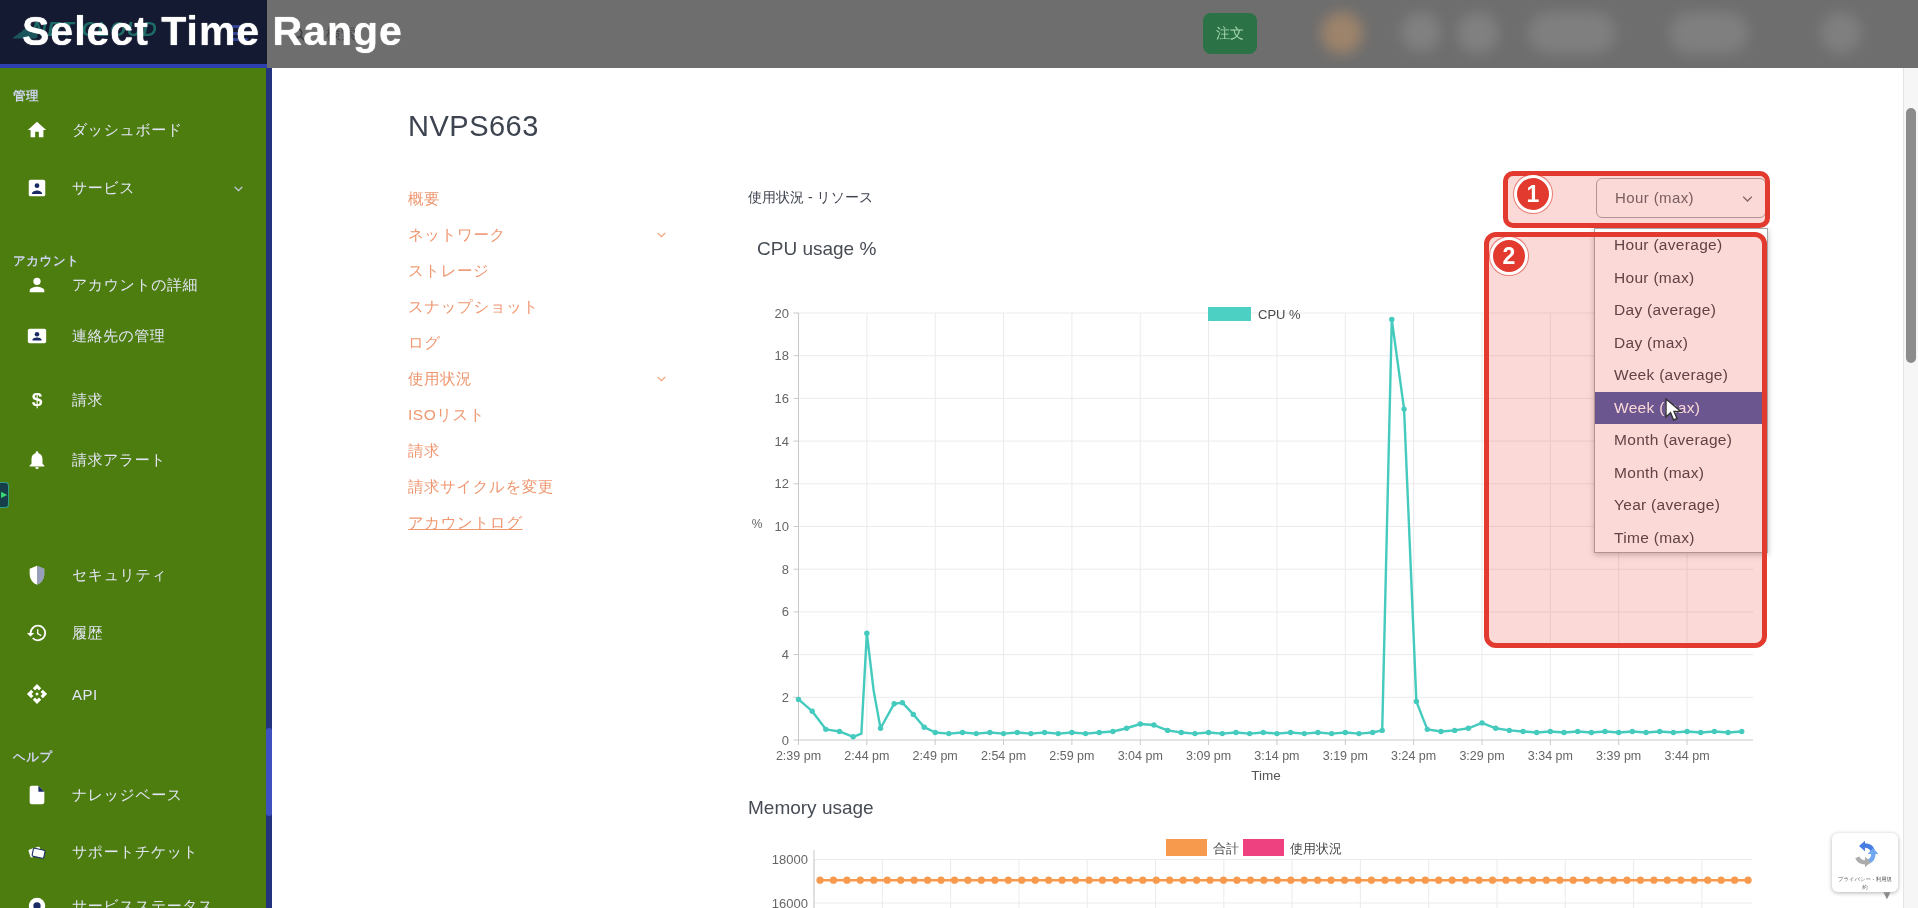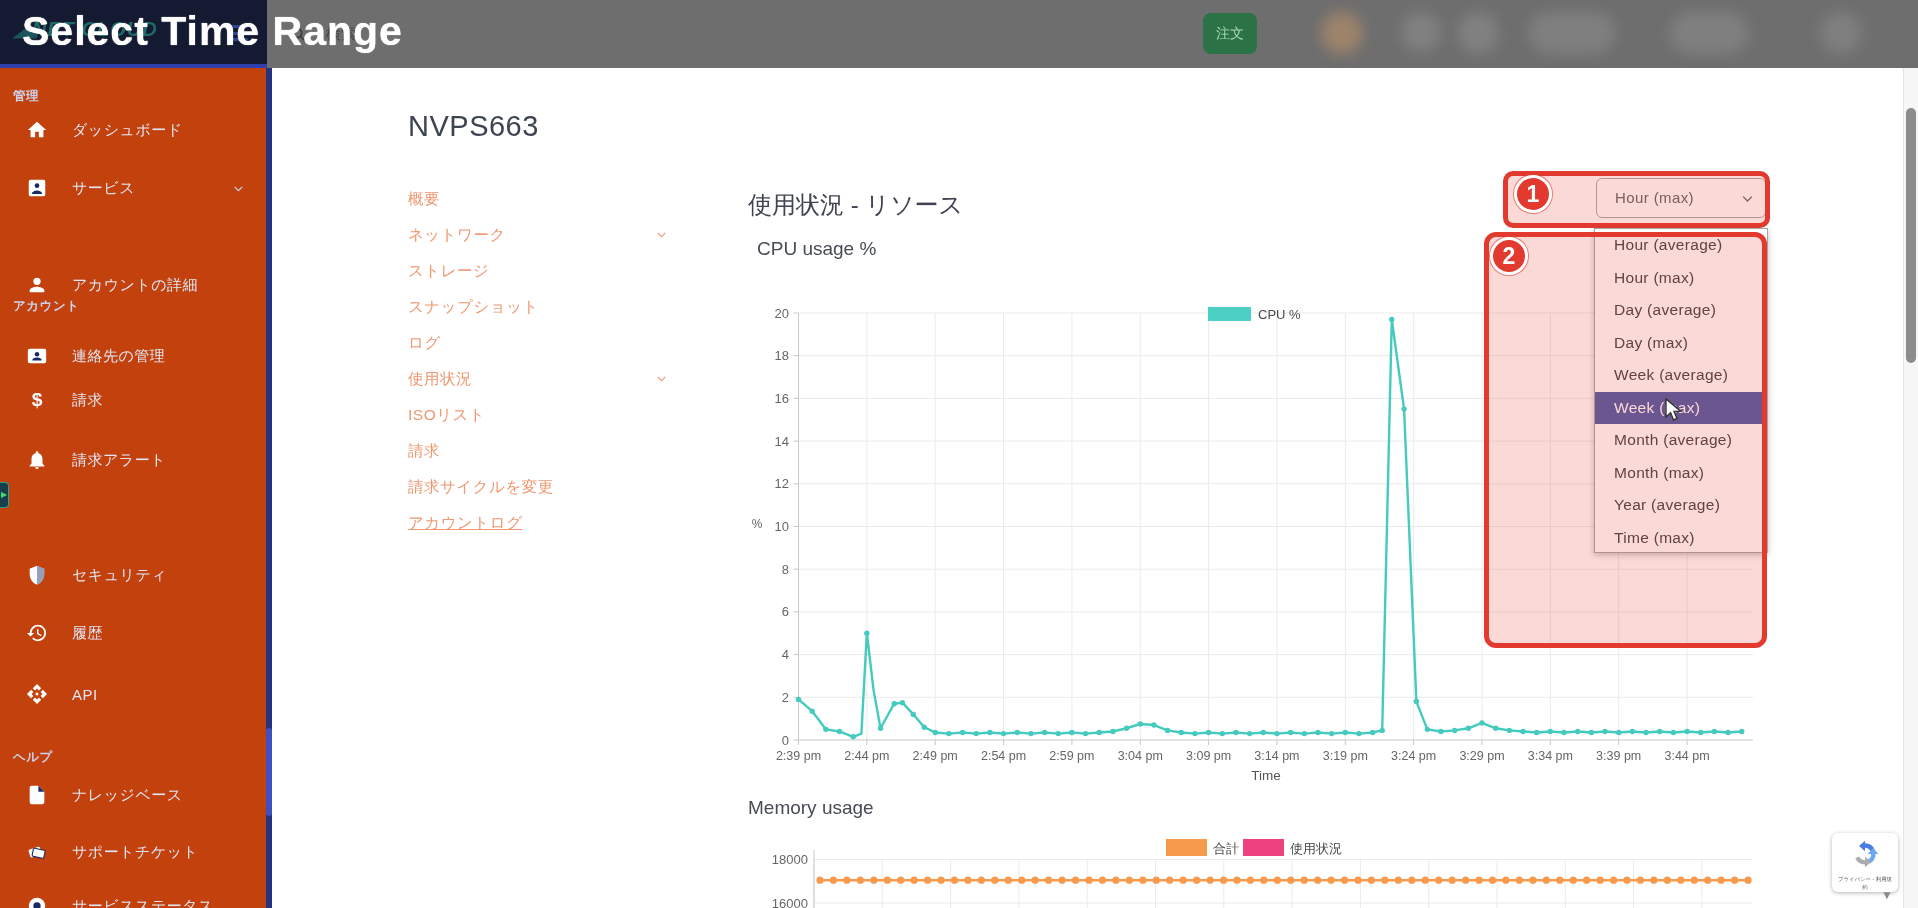--- a/index.html
+++ b/index.html
@@ -14,38 +14,38 @@
   #hamburger { position:absolute; left:228px; top:25px; width:20px; height:16px; opacity:.8; }
   #hamburger div { height:3px; background:#3a4da8; margin-bottom:3.5px; border-radius:2px; }
   #search-ghost { position:absolute; left:290px; top:20px; height:28px; color:#3c3f45; font-size:15px; display:flex; align-items:center; gap:19px; }
   #order-btn { position:absolute; left:1203px; top:13px; width:54px; height:41px; background:#2b7246; border-radius:8px;
     color:#a9d9b0; font-size:14px; text-align:center; line-height:41px; filter:blur(.4px); }
   .blob { position:absolute; top:12px; border-radius:50%; filter:blur(7px); }
   #banner-title { position:absolute; left:22px; top:0; height:66px; line-height:62px; color:#ffffff;
     font-size:41px; font-weight:800; letter-spacing:1px; z-index:4; text-shadow:0 0 1px #fff; }
 
   
-  #sidebar { position:absolute; left:0; top:68px; width:266px; height:840px; background:#c2410c; z-index:2;padding-left:40px; }
+  #sidebar { position:absolute; left:0; top:68px; width:266px; height:840px; background:#4d7c0f; z-index:2;padding-left:40px; }
   .side-section-label { position:absolute; left:13px; color:#ccd3ec; font-size:12.5px; font-weight:bold; letter-spacing:.5px; }
   .side-item { position:absolute; left:0; width:266px; height:40px; display:flex; align-items:center; cursor:pointer; }
   .side-item .icon { position:absolute; left:26px; width:22px; height:22px; }
   .side-item .icon svg { width:22px; height:22px; }
   .side-item .lbl { position:absolute; left:72px; color:#e2e6f4; font-size:15px; letter-spacing:.5px; }
   .side-item .chev { position:absolute; left:232px; top:13px; }
   #sidebar-scrollbar { position:absolute; left:266px; top:68px; width:6px; height:840px; background:#24337e; z-index:2; }
   #sidebar-scroll-thumb { position:absolute; left:0; top:660px; width:6px; height:88px; background:#3f51c1; border-radius:3px; }
   #green-tab { position:absolute; left:0; top:482px; width:9px; height:26px; background:#173f4a; border:1px solid #2ea289; border-left:none;
     border-radius:0 4px 4px 0; z-index:3; color:#38d977; font-size:8px; line-height:24px; text-align:center; }
 
   
   #main { position:absolute; left:272px; top:68px; width:1631px; height:840px; background:#fff; z-index:1; }
   #page-title { position:absolute; left:408px; top:110px; font-size:29px; color:#3d4450; letter-spacing:.5px; z-index:1; }
   .nav-link { position:absolute; left:408px; width:260px; height:30px; color:#ef9770; font-size:15.5px; letter-spacing:.5px; cursor:pointer; z-index:1; }
   .nav-link .chev { position:absolute; left:247px; top:2px; }
-  #section-heading { position:absolute; left:748px; top:189px; font-size:24px; color:#3f4450; z-index:1; }
+  #section-heading { position:absolute; left:748px; top:189px; font-size:14px; color:#3f4450; z-index:1; }
   #cpu-title { position:absolute; left:757px; top:238px; font-size:19px; color:#474c55; z-index:1; }
   #mem-title { position:absolute; left:748px; top:797px; font-size:19px; color:#474c55; z-index:1; }
   #charts-svg { position:absolute; left:0; top:0; z-index:1; pointer-events:none; }
 
   
   #tr-select { position:absolute; left:1596px; top:178px; width:170px; height:40px; background:#fff; border:1.5px solid #a8a8a8;
     border-radius:6px; z-index:5; cursor:pointer; }
   #tr-select .val { position:absolute; left:18px; top:0; line-height:38px; font-size:15px; color:#5f6368; letter-spacing:.4px; }
   #tr-select .chev { position:absolute; right:10px; top:12px; }
   #tr-menu { position:absolute; left:1594px; top:228px; width:174px; height:325px; background:#fff; border:1px solid #a6a6a6;
@@ -117,28 +117,28 @@
       <span class="icon"><svg viewBox="0 0 24 24">
           <path fill="#fff" d="M5 3h14a2 2 0 0 1 2 2v14a2 2 0 0 1-2 2H5a2 2 0 0 1-2-2V5a2 2 0 0 1 2-2z"></path>
           <circle cx="12" cy="9.5" r="2.6" fill="#1b2b66"></circle>
           <path fill="#1b2b66" d="M6.5 18c0-2.2 3.6-3.3 5.5-3.3s5.5 1.1 5.5 3.3v.5h-11z"></path>
         </svg></span>
       <span class="lbl">サービス</span>
       <span class="chev"><svg width="13" height="13" viewBox="0 0 24 24">
           <path d="M5 9l7 7 7-7" fill="none" stroke="#c7cde8" stroke-width="2.4"></path>
         </svg></span>
     </div>
-    <div class="side-section-label" style="top: 185px; margin-top: 45px;">アカウント</div>
+    <div class="side-section-label" style="top: 185px;">アカウント</div>
     <div class="side-item" style="top: 197px;">
       <span class="icon"><svg viewBox="0 0 24 24">
           <path fill="#fff" d="M12 12a4 4 0 1 0 0-8 4 4 0 0 0 0 8zm0 2c-2.67 0-8 1.34-8 4v2h16v-2c0-2.66-5.33-4-8-4z"></path>
         </svg></span>
       <span class="lbl">アカウントの詳細</span>
     </div>
-    <div class="side-item" style="top: 268px;">
+    <div class="side-item" style="top: 248px;">
       <span class="icon"><svg viewBox="0 0 24 24">
           <path fill="#fff" d="M20 4H4a2 2 0 0 0-2 2v12a2 2 0 0 0 2 2h16a2 2 0 0 0 2-2V6a2 2 0 0 0-2-2z"></path>
           <circle cx="12" cy="10" r="2.5" fill="#1b2b66"></circle>
           <path fill="#1b2b66" d="M7 17v-.8c0-1.7 3.3-2.6 5-2.6s5 .9 5 2.6v.8z"></path>
         </svg></span>
       <span class="lbl">連絡先の管理</span>
     </div>
     <div class="side-item" style="top: 312px;">
       <span class="icon"><svg viewBox="0 0 24 24">
           <text x="12" y="19" text-anchor="middle" font-size="21" font-weight="bold" fill="#fff" font-family="Liberation Sans, sans-serif">$</text>

